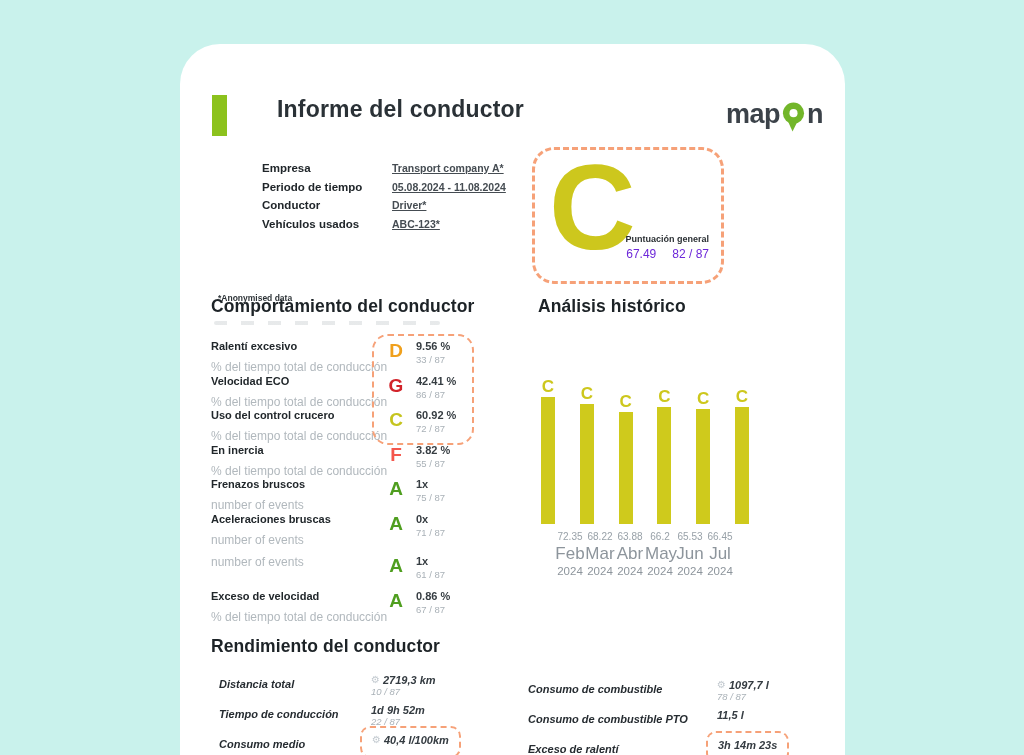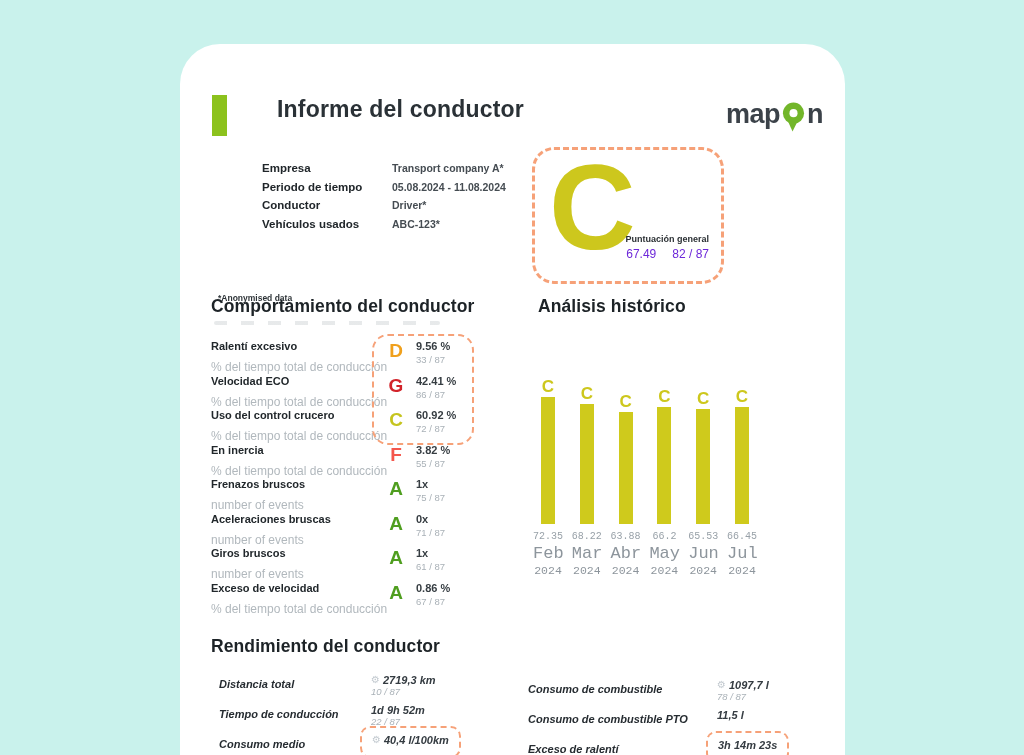--- a/index.html
+++ b/index.html
@@ -14,21 +14,21 @@
     background:#ffffff;border-radius:40px;
   }
   .accent{position:absolute;left:32px;top:51px;width:15px;height:41px;background:#8cc21d;}
   .page-title{position:absolute;left:97px;top:52px;margin:0;font-size:23px;font-weight:600;color:#2a3136;letter-spacing:.2px;}
   .logo{position:absolute;left:546px;top:57px;display:flex;align-items:flex-start;font-size:27px;font-weight:700;color:#3b4249;letter-spacing:-.5px;line-height:1;}
   .logo svg{width:25px;height:32px;margin:0 1px;}
   
   .info{position:absolute;left:38px;top:118px;}
   .info-row{display:flex;height:18.5px;align-items:flex-start;}
   .il{width:130px;font-size:11.5px;font-weight:700;color:#20262a;padding-left:44px;}
-  .iv{font-size:10.5px;font-weight:700;color:#454c52;}
+  .iv{font-size:10.5px;font-weight:700;color:#454c52;text-decoration:underline;}
   .footnote{position:absolute;left:38px;top:249px;font-size:8.5px;font-weight:700;color:#2e3438;}
   
   .score-box{position:absolute;left:352px;top:103px;width:186px;height:131px;border:3px dashed #f6a178;border-radius:22px;}
   .big-grade{position:absolute;left:14px;top:-8px;font-size:120px;line-height:131px;font-weight:700;color:#cdc71d;}
   .score-label{position:absolute;right:12px;top:84px;font-size:9px;font-weight:700;color:#2b3034;text-align:right;}
   .score-values{position:absolute;right:12px;top:97px;display:flex;gap:16px;font-size:12px;color:#6d28d9;}
   
   .sec-title{position:absolute;margin:0;font-size:17.5px;font-weight:600;color:#1d2327;letter-spacing:.1px;}
   .bt{left:31px;top:252px;}
   .ht{left:358px;top:252px;}
@@ -43,21 +43,21 @@
   .bg-grade{position:absolute;left:174px;top:1px;width:22px;text-align:center;font-size:19px;font-weight:800;line-height:1;}
   .bv{position:absolute;left:205px;top:0;font-size:11px;font-weight:700;color:#363d42;}
   .br{position:absolute;left:205px;top:14px;font-size:9.5px;color:#a9b1b7;}
   .grade-outline{position:absolute;left:192px;top:290px;width:98px;height:107px;border:2.5px dashed #f6a178;border-radius:16px;}
   
   .chart{position:absolute;left:353px;top:318px;width:224px;}
   .bars-row{display:flex;justify-content:space-between;align-items:flex-end;height:162px;}
   .col{width:30px;display:flex;flex-direction:column;align-items:center;justify-content:flex-end;}
   .cg{font-size:17px;font-weight:800;color:#cdc71d;margin-bottom:2px;line-height:1;}
   .bar{width:14px;background:#cfca1c;}
-  .xlabels{display:flex;justify-content:space-between;margin-top:7px;font-family:Liberation Mono, monospace;}
+  .xlabels{display:flex;justify-content:center;margin-top:7px;}
   .xcol{width:30px;text-align:center;}
   .xv{font-size:10px;color:#98a1a8;}
   .xm{font-size:17px;color:#8d959c;margin-top:2px;}
   .xy{font-size:11.5px;color:#8d959c;margin-top:1px;}
   
   .perf{position:absolute;}
   .perf-left{left:39px;top:630px;width:300px;}
   .perf-right{left:348px;top:635px;width:300px;}
   .prow{position:relative;height:30px;font-style:italic;}
   .pl{font-size:11px;font-weight:600;color:#262c31;}
@@ -159,21 +159,20 @@
       <div class="br">75 / 87</div>
     </div>
     <div class="brow">
       <div class="bl">Aceleraciones bruscas</div>
       <div class="bs">number of events</div>
       <div class="bg-grade" style="color: rgb(79, 158, 31);">A</div>
       <div class="bv">0x</div>
       <div class="br">71 / 87</div>
     </div>
     <div class="brow">
-      <div class="bl">Giros bruscos</div>
       <div class="bs">number of events</div>
       <div class="bg-grade" style="color: rgb(79, 158, 31);">A</div>
       <div class="bv">1x</div>
       <div class="br">61 / 87</div>
     </div>
     <div class="brow">
       <div class="bl">Exceso de velocidad</div>
       <div class="bs">% del tiempo total de conducción</div>
       <div class="bg-grade" style="color: rgb(79, 158, 31);">A</div>
       <div class="bv">0.86 %</div>

